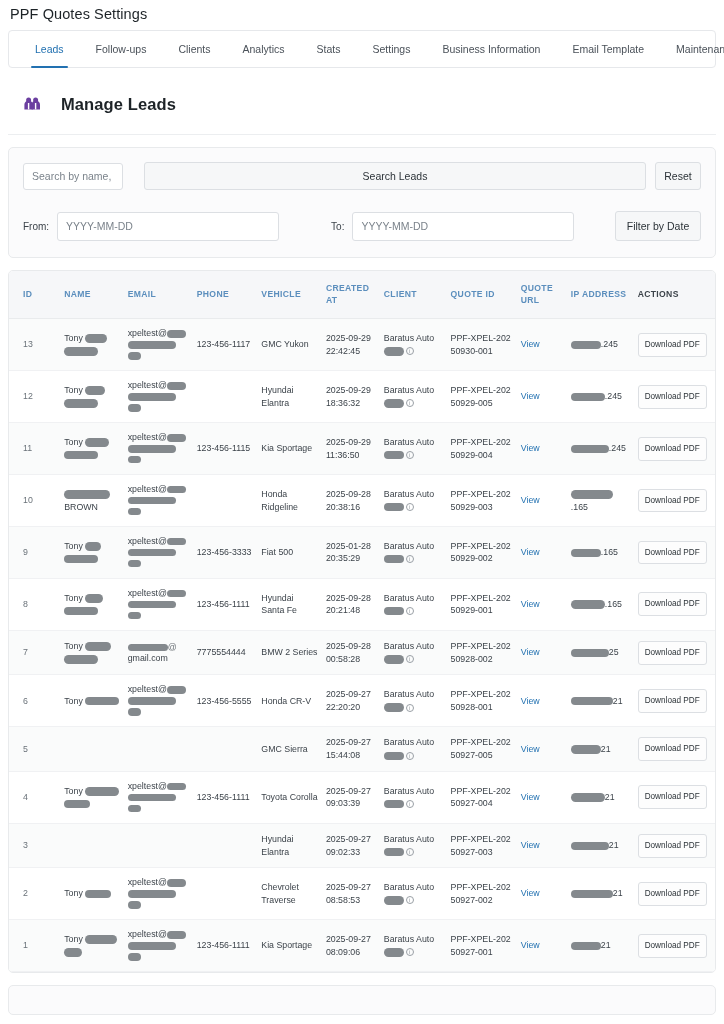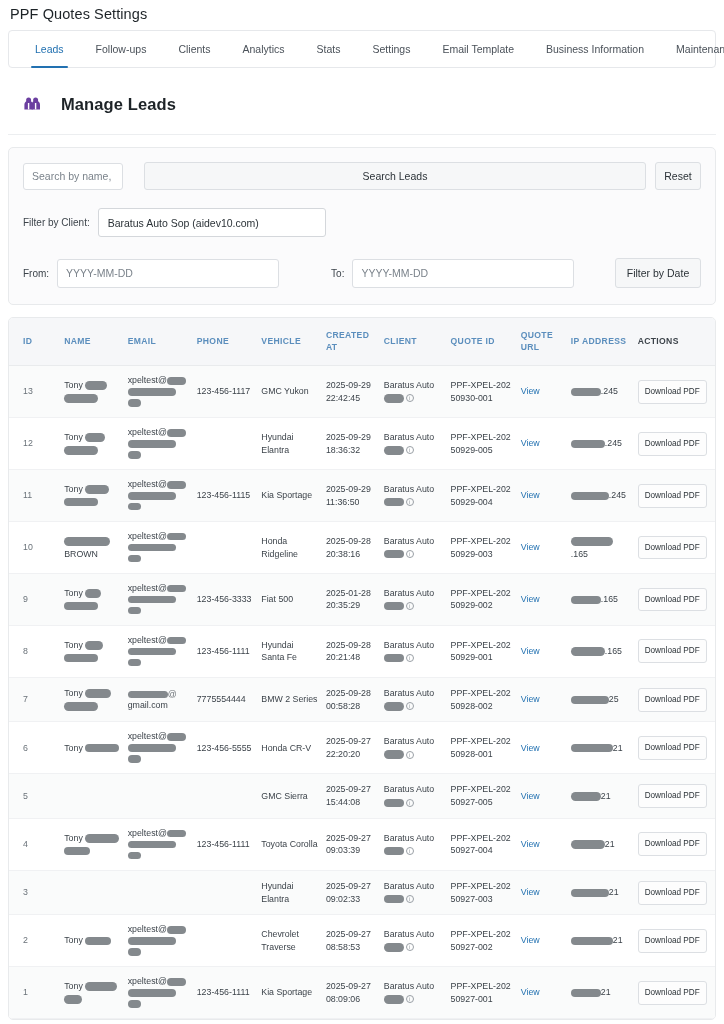--- a/index.html
+++ b/index.html
@@ -205,22 +205,22 @@
 
 <div class="page-title">PPF Quotes Settings</div>
 
 <div class="tabbar" id="tab-bar">
     <div class="tab active">Leads</div>
     <div class="tab">Follow-ups</div>
     <div class="tab">Clients</div>
     <div class="tab">Analytics</div>
     <div class="tab">Stats</div>
     <div class="tab">Settings</div>
+    <div class="tab">Business Information</div>
     <div class="tab">Email Template</div>
-    <div class="tab">Business Information</div>
     <div class="tab">Maintenance</div>
   </div>
 
 <div class="section-head">
   <span class="users-icon">
     <svg width="17" height="13" viewBox="0 0 17 13">
       <ellipse cx="4.6" cy="3.1" rx="2.5" ry="2.6" fill="#6b3fa0"></ellipse>
       <ellipse cx="11.6" cy="3.1" rx="2.5" ry="2.6" fill="#6b3fa0"></ellipse>
       <path d="M0.4 12.4 V7.6 a4.2 4.2 0 0 1 8.4 0 v4.8 z" fill="#6b3fa0"></path>
       <path d="M7.6 12.4 V7.6 a4.2 4.2 0 0 1 8.4 0 v4.8 z" fill="#6b3fa0"></path>
@@ -231,26 +231,20 @@
   <h2>Manage Leads</h2>
 </div>
 
 <div class="card filter-card">
   <div class="row1">
     <input class="inp" id="search-input" type="text" placeholder="Search by name, email," style="">
     <div class="btn" id="search-leads-button">Search Leads</div>
     <div class="btn" id="reset-button">Reset</div>
   </div>
 
-  <div class="row2">
-    <span class="lbl">Filter by Client:</span>
-    <div id="client-select">
-      <span>Baratus Auto Sop (aidev10.com)</span>
-    </div>
-  </div>
 
   <div class="row3">
     <span class="lbl">From:</span>
     <input class="inp" id="from-input" type="text" placeholder="YYYY-MM-DD" style="">
     <span class="lbl" style="margin-left:44px">To:</span>
     <input class="inp" id="to-input" type="text" placeholder="YYYY-MM-DD" style="">
     <div class="spacer"></div>
     <div class="btn" id="filter-date-button">Filter by Date</div>
   </div>
 </div>

